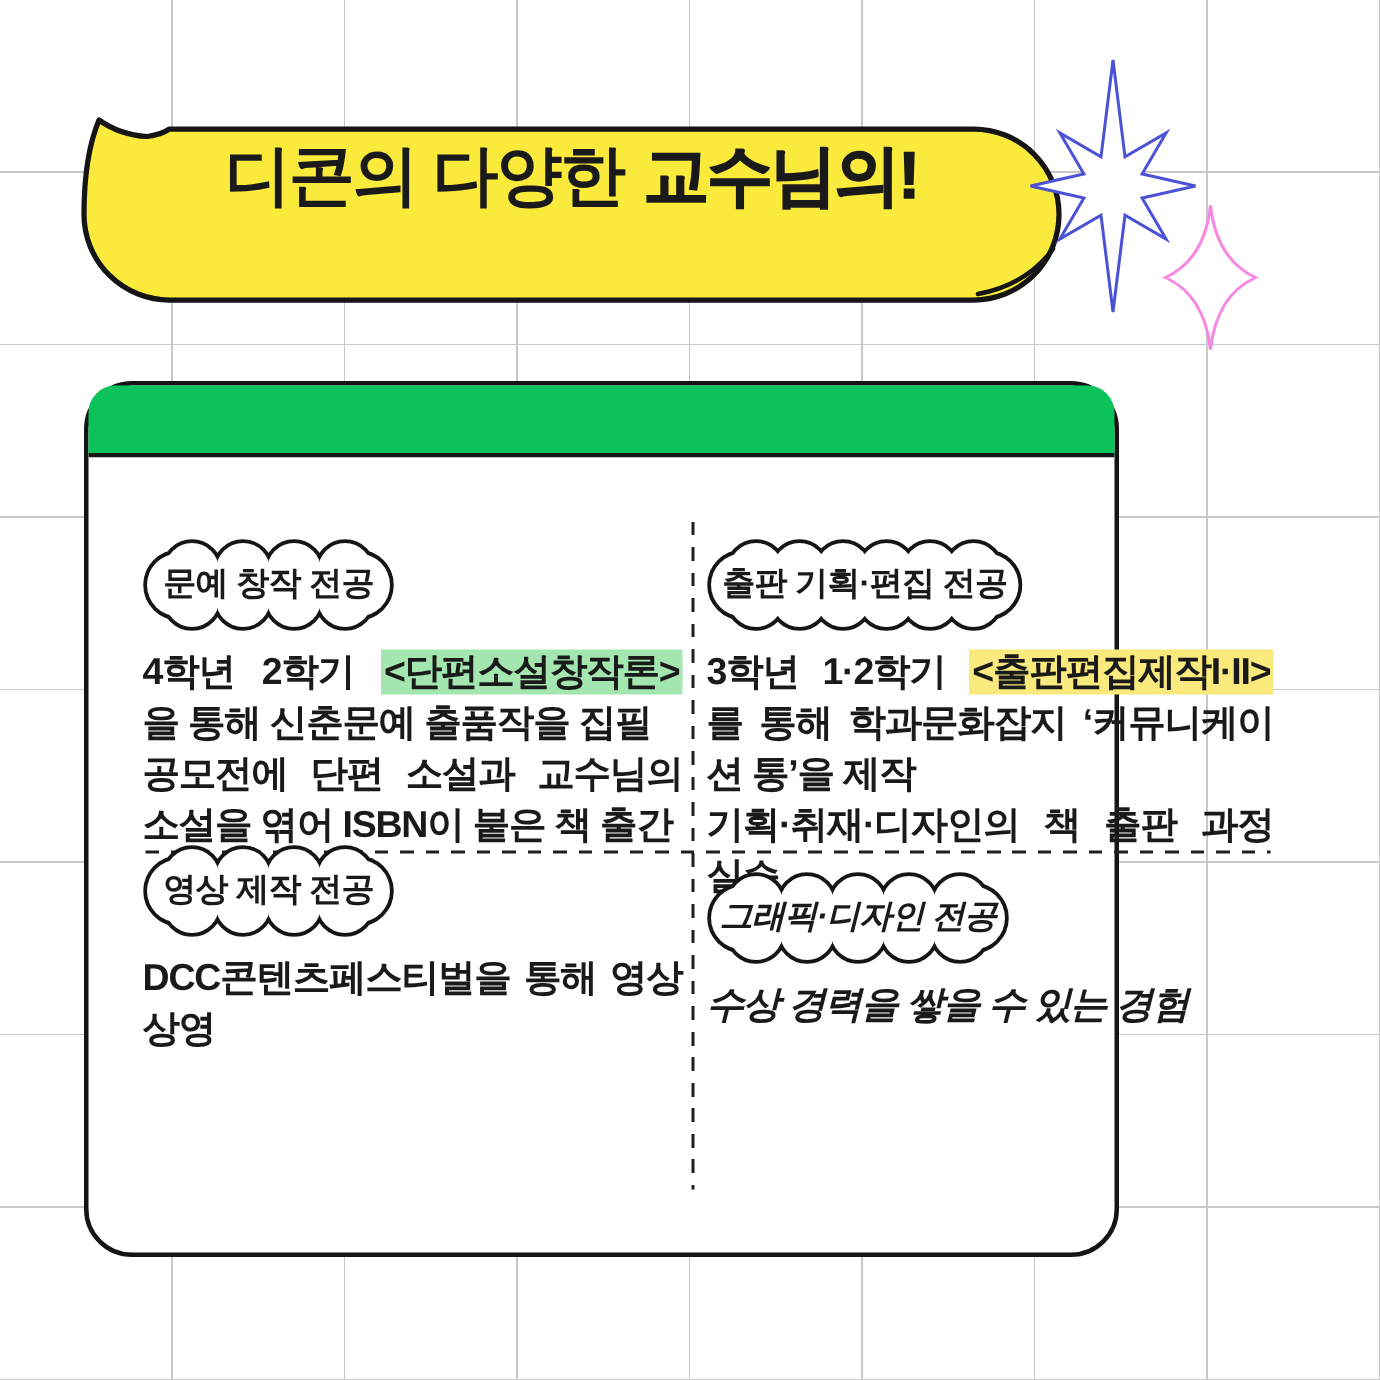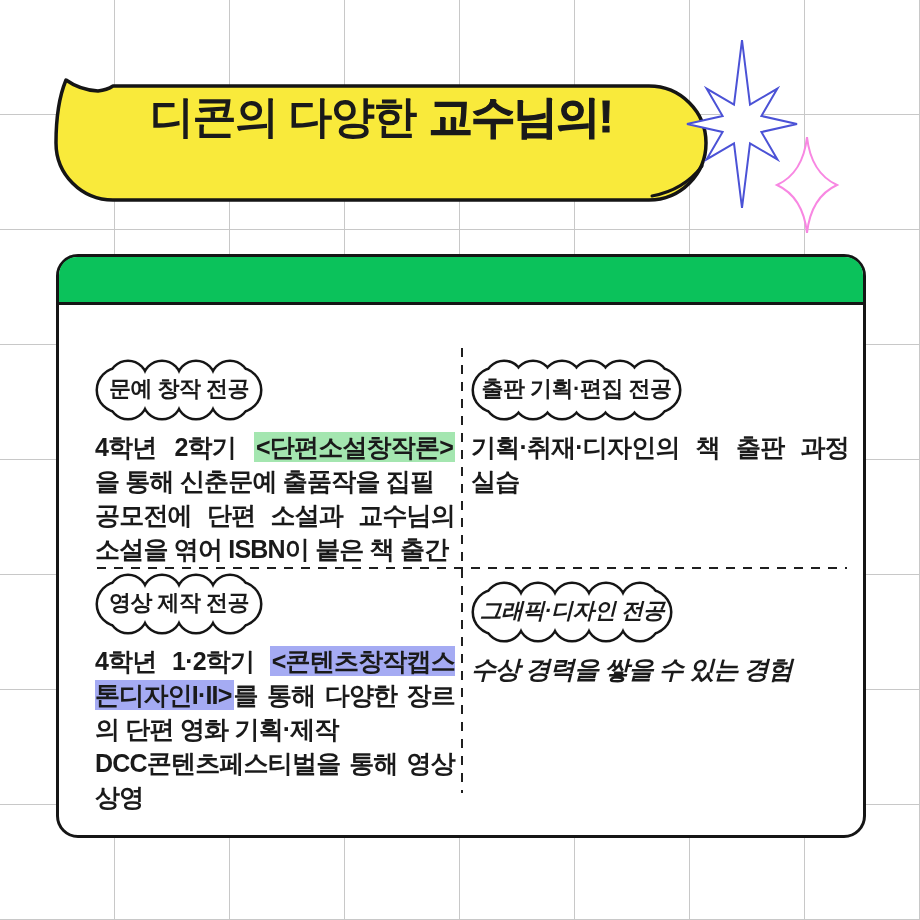--- a/index.html
+++ b/index.html
@@ -19,41 +19,41 @@
   .star-shape{fill:#ffffff;stroke:var(--star-blue,#4b52d6);stroke-width:2;}
   .sparkle-shape{fill:#ffffff;stroke:var(--sparkle-pink,#f887e2);stroke-width:2;}
   .bubble-title{
     position:absolute;left:56px;top:88px;width:650px;height:110px;z-index:3;
     display:flex;justify-content:center;gap:13px;
     font-size:44px;letter-spacing:-1.5px;white-space:nowrap;
   }
   .bubble-title .t1{font-weight:700;}
   .bubble-title .t2{font-weight:900;-webkit-text-stroke:1px currentColor;}
   .card{
-    position:absolute;left:56px;top:254px;width:810px;height:584px;z-index:1;
+    position:absolute;left:56px;top:254px;width:690px;height:584px;z-index:1;
     background:#ffffff;border:3px solid var(--outline-black,#151515);
-    border-radius:22px;box-sizing:border-box;
+    border-radius:32px;box-sizing:border-box;
   }
   .card-header{
     height:45px;background:var(--header-green,#0bc25b);
     border-bottom:3px solid var(--outline-black,#151515);
     border-radius:18px 18px 0 0;
   }
   .divider-v{
     position:absolute;left:402px;top:91px;width:2px;height:445px;
     background:repeating-linear-gradient(to bottom, #1f1f1f 0 9px, transparent 9px 17px);
   }
   .divider-h{
     position:absolute;left:38px;top:310px;width:750px;height:2px;
     background:repeating-linear-gradient(to right, #1f1f1f 0 9px, transparent 9px 17px);
   }
   .section{position:absolute;}
   .sec-pos-0{left:36px;top:104px;width:360px;}
   .sec-pos-1{left:412px;top:104px;width:378px;}
-  .sec-pos-2{left:36px;top:318px;width:360px;}
+  .sec-pos-2{left:36px;top:308px;width:360px;}
   .sec-pos-3{left:412px;top:326px;width:378px;font-style:italic;}
   .badge{position:relative;display:inline-block;margin:0 0 7px 0;}
   .badge svg{display:block;overflow:visible;}
   .badge-label{
     position:absolute;inset:0;display:flex;align-items:center;justify-content:center;
     font-size:22px;font-weight:700;letter-spacing:-0.5px;white-space:nowrap;padding-bottom:2px;
   }
   .sec-body p{
     margin:0;font-size:25px;line-height:34px;font-weight:700;
     letter-spacing:-0.8px;text-align:justify;word-break:break-all;
@@ -148,20 +148,21 @@
           <circle cx="117" cy="36" r="18" fill="#fff"></circle>
           <circle cx="146" cy="16" r="18" fill="#fff"></circle>
           <circle cx="146" cy="36" r="18" fill="#fff"></circle>
           <circle cx="175" cy="16" r="18" fill="#fff"></circle>
           <circle cx="175" cy="36" r="18" fill="#fff"></circle>
           <rect x="16" y="12" width="173" height="28" fill="#fff"></rect>
         </svg>
       <div class="badge-label">출판 기획·편집 전공</div>
     </div>
     <div class="sec-body">
+        <p><span>3학년 1·2학기 </span><span class="hl hl-yellow">&lt;출판편집제작I·II&gt;</span><span>를 통해 학과문화잡지 ‘커뮤니케이션 통’을 제작</span></p>
         <p><span>기획·취재·디자인의 책 출판 과정 실습</span></p>
       </div>
   </div>
 
   <div class="section sec-pos-2">
     <div class="badge">
       <svg viewBox="-3 -3 168 58" width="168" height="58">
           <circle cx="21" cy="26" r="21" fill="#fff" stroke="var(--outline-black,#151515)" stroke-width="5"></circle>
           <circle cx="141" cy="26" r="21" fill="#fff" stroke="var(--outline-black,#151515)" stroke-width="5"></circle>
           <circle cx="30" cy="16" r="18" fill="#fff" stroke="var(--outline-black,#151515)" stroke-width="5"></circle>
@@ -180,21 +181,20 @@
           <circle cx="64" cy="36" r="18" fill="#fff"></circle>
           <circle cx="98" cy="16" r="18" fill="#fff"></circle>
           <circle cx="98" cy="36" r="18" fill="#fff"></circle>
           <circle cx="132" cy="16" r="18" fill="#fff"></circle>
           <circle cx="132" cy="36" r="18" fill="#fff"></circle>
           <rect x="16" y="12" width="130" height="28" fill="#fff"></rect>
         </svg>
       <div class="badge-label">영상 제작 전공</div>
     </div>
     <div class="sec-body">
-        <p><span>4학년 1·2학기 </span><span class="hl hl-blue">&lt;콘텐츠창작캡스톤디자인I·II&gt;</span><span>를 통해 다양한 장르의 단편 영화 기획·제작</span></p>
         <p><span>DCC콘텐츠페스티벌을 통해 영상 상영</span></p>
       </div>
   </div>
 
   <div class="section sec-pos-3">
     <div class="badge">
       <svg viewBox="-3 -3 202 58" width="202" height="58">
           <circle cx="21" cy="26" r="21" fill="#fff" stroke="var(--outline-black,#151515)" stroke-width="5"></circle>
           <circle cx="175" cy="26" r="21" fill="#fff" stroke="var(--outline-black,#151515)" stroke-width="5"></circle>
           <circle cx="30" cy="16" r="18" fill="#fff" stroke="var(--outline-black,#151515)" stroke-width="5"></circle>

